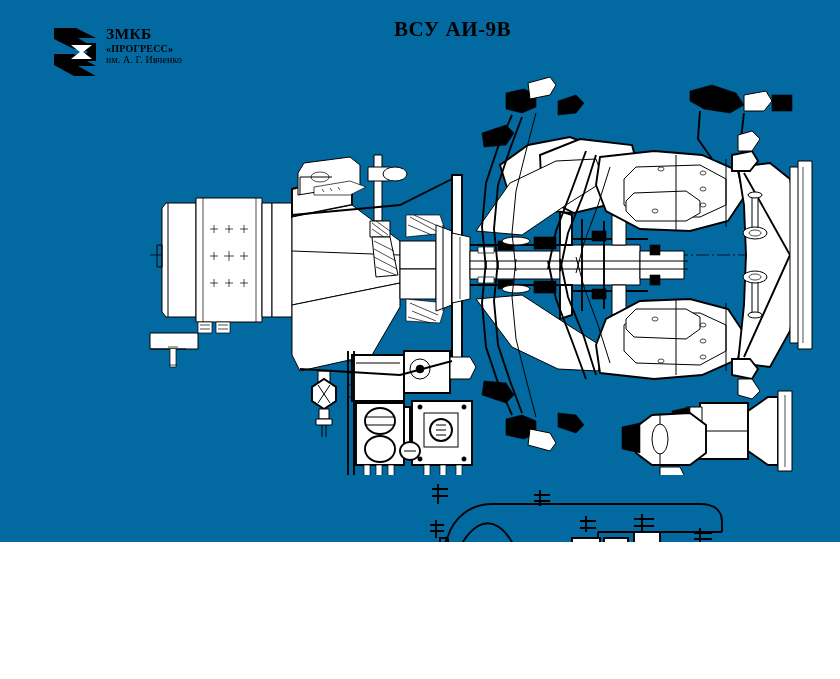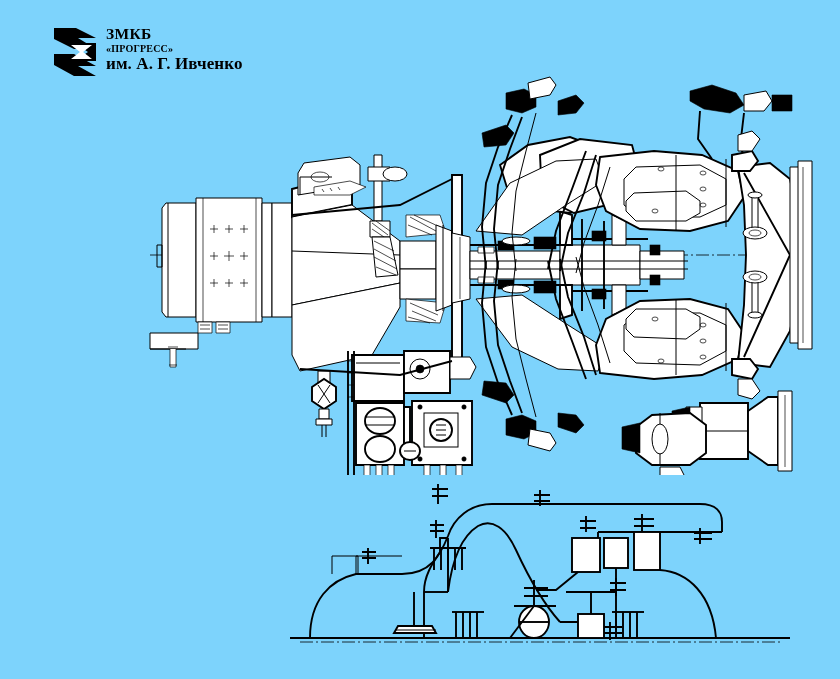--- a/index.html
+++ b/index.html
@@ -7,22 +7,22 @@
     margin: 0;
     padding: 0;
     background: #ffffff;
   }
   body {
     font-family: "Liberation Serif", serif;
   }
   #page {
     position: relative;
     width: 840px;
-    height: 679px;
-    background: #7dd3fc;
+    height: 542px;
+    background: #0369a1;
     overflow: hidden;
   }
 
   
   #brand-block {
     position: absolute;
     left: 52px;
     top: 24px;
     display: flex;
     align-items: flex-start;
@@ -51,22 +51,22 @@
   .brand-line-2 {
     font-family: "Liberation Serif", serif;
     font-weight: bold;
     font-size: 10px;
     letter-spacing: 0.2px;
     color: #000;
     white-space: nowrap;
   }
   .brand-line-3 {
     font-family: "Liberation Serif", serif;
-    font-weight: bold;
-    font-size: 17px;
+    font-weight: normal;
+    font-size: 10px;
     letter-spacing: 0.1px;
     color: #000;
     white-space: nowrap;
   }
 
   #page-title {
     position: absolute;
     left: 0;
     top: 17px;
     width: 840px;
@@ -117,20 +117,21 @@
       <polygon points="23,17 44,17 44,35 23,35 36,26" fill="#000"></polygon>
       <polygon points="19,19 40,19 31,26 40,33 19,33 28,26" fill="#fff"></polygon>
     </svg>
     <div id="brand-text">
       <span class="brand-line-1">ЗМКБ</span>
       <span class="brand-line-2">«ПРОГРЕСС»</span>
       <span class="brand-line-3">им. А. Г. Ивченко</span>
     </div>
   </div>
 
+  <div id="page-title"><span class="t-inner">ВСУ АИ-9В</span></div>
 
   <svg id="main-drawing" viewBox="0 0 840 420">
 
     <line class="ctr" x1="150" y1="200" x2="800" y2="200"></line>
 
     <g>
       <path class="fillw" d="M162 205 L162 257 L166 262 L196 262 L196 148 L166 148 L162 153 Z"></path>
       <path class="fillw" d="M196 143 L262 143 L262 267 L196 267 Z"></path>
       <path class="fillw" d="M262 148 L272 148 L272 262 L262 262 Z"></path>
       <path class="ln" d="M168 148 L168 262"></path>

